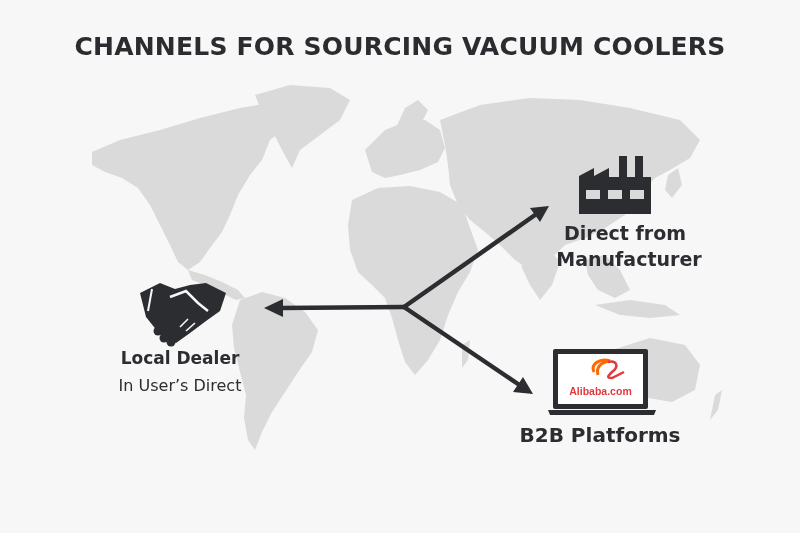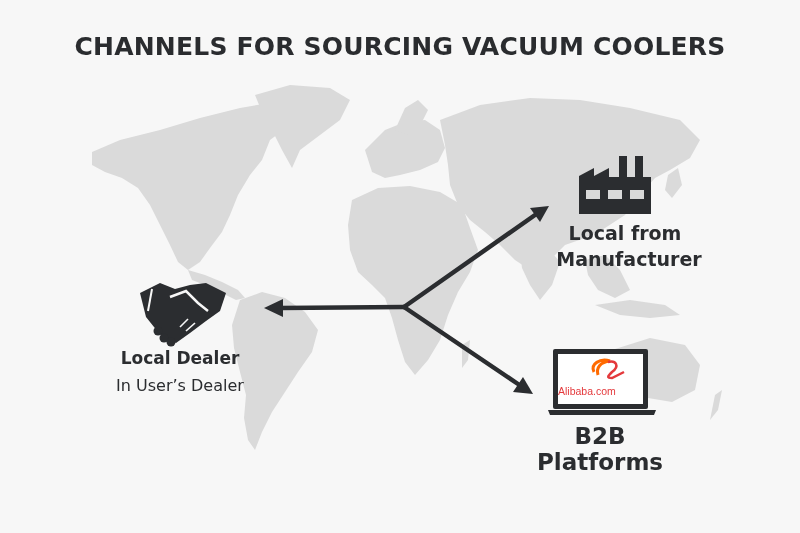--- a/index.html
+++ b/index.html
@@ -77,21 +77,21 @@
     <g>
       <path d="M594,372 C590,364 600,358 610,361 C600,362 596,368 598,375" stroke="#ff6a00" stroke-width="3" fill="none"></path>
       <path d="M608,362 C616,360 620,366 612,372 C608,376 606,378 612,378 L624,372" stroke="#e4393c" stroke-width="2.5" fill="none"></path>
     </g>
   </g>
 </svg>
 
 <div class="title">CHANNELS FOR SOURCING VACUUM COOLERS</div>
 
 <div class="label" style="left:100px; width:160px; top:348px; font-size:17px;">Local Dealer</div>
-<div class="sub" style="left:95px; width:170px; top:376px; font-size:16px;">In User’s Dealer</div>
+<div class="sub" style="left:95px; width:170px; top:376px; font-size:16px;">In User’s Direct</div>
 
-<div class="label" style="left:540px; width:170px; top:222px; font-size:19px;">Local from</div>
+<div class="label" style="left:540px; width:170px; top:222px; font-size:19px;">Direct from</div>
 <div class="label" style="left:544px; width:170px; top:248px; font-size:19px;">Manufacturer</div>
 
-<div style="position:absolute; left:558px; width:85px; top:385px; font-size:10.5px; font-weight:normal; color:#e4393c; font-family:'Liberation Sans', sans-serif;">
+<div style="position:absolute; left:558px; width:85px; top:385px; text-align:center; font-size:10.5px; font-weight:bold; color:#e4393c; font-family:'Liberation Sans', sans-serif;">
   <span>Alibaba.com</span>
 </div>
-<div class="label" style="left:510px; width:180px; top:423px; font-size:23px;">B2B Platforms</div>
+<div class="label" style="left:510px; width:180px; top:423px; font-size:20px;">B2B Platforms</div>
 
 </body></html>

